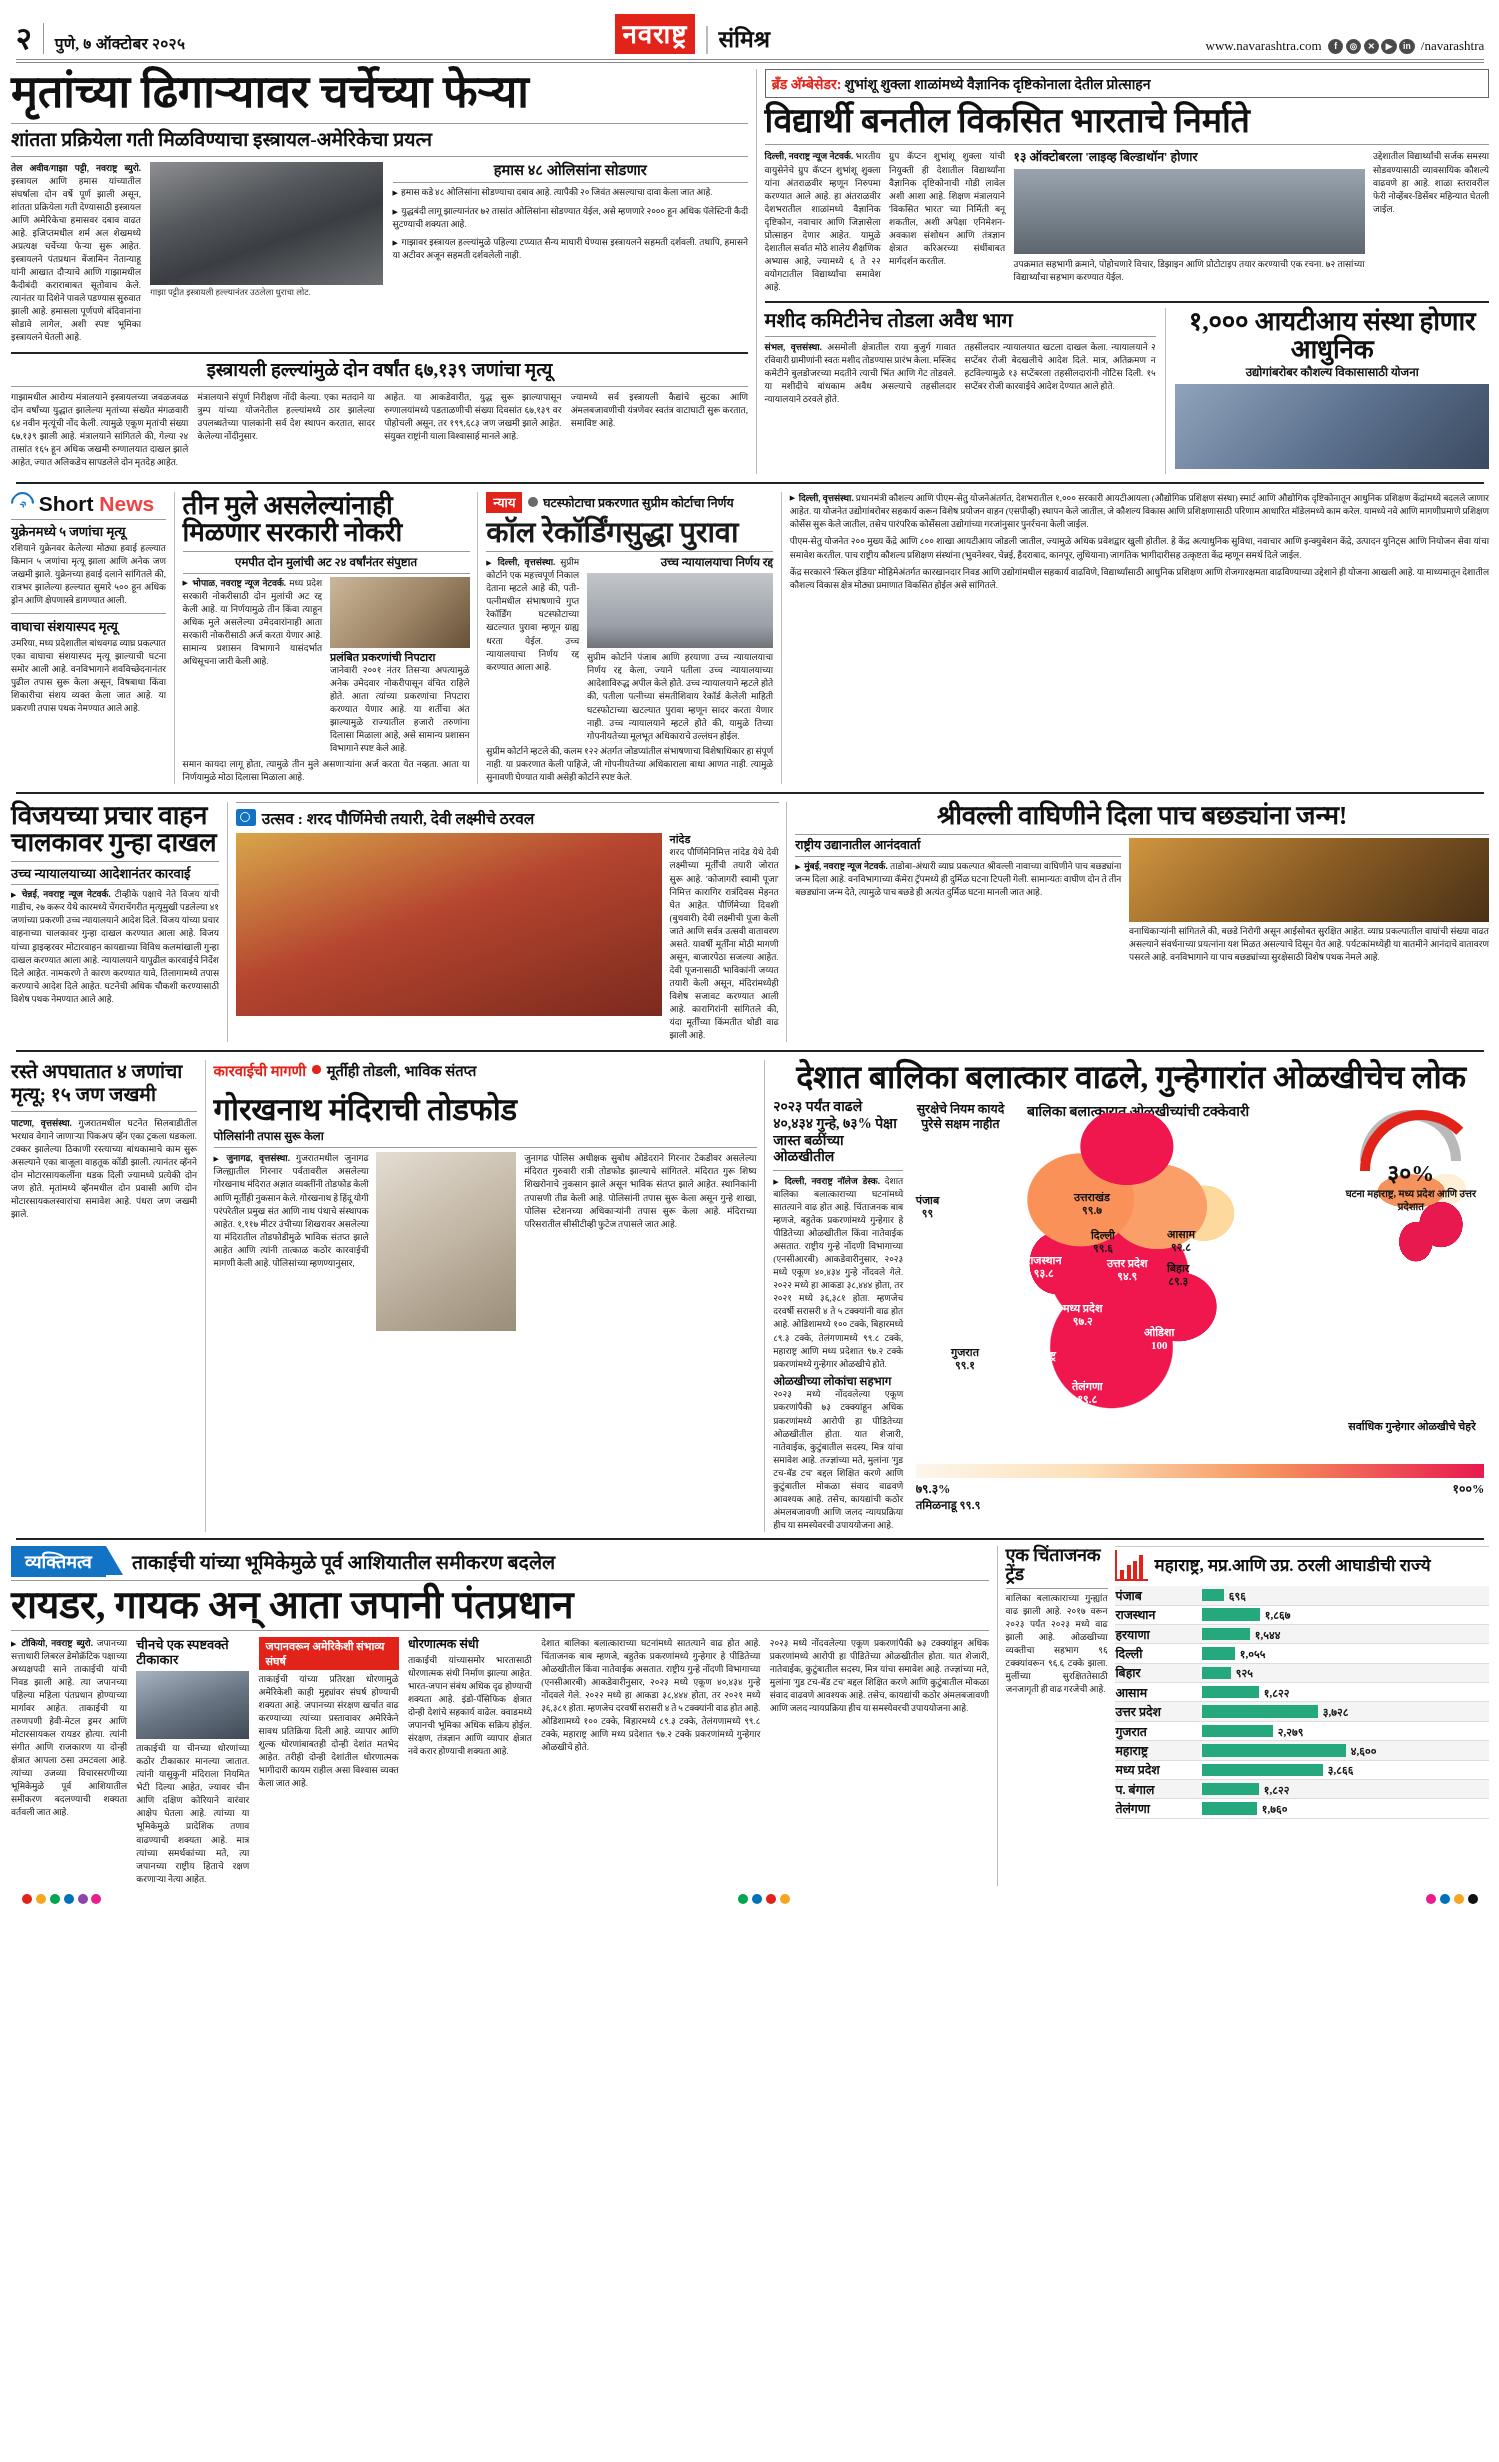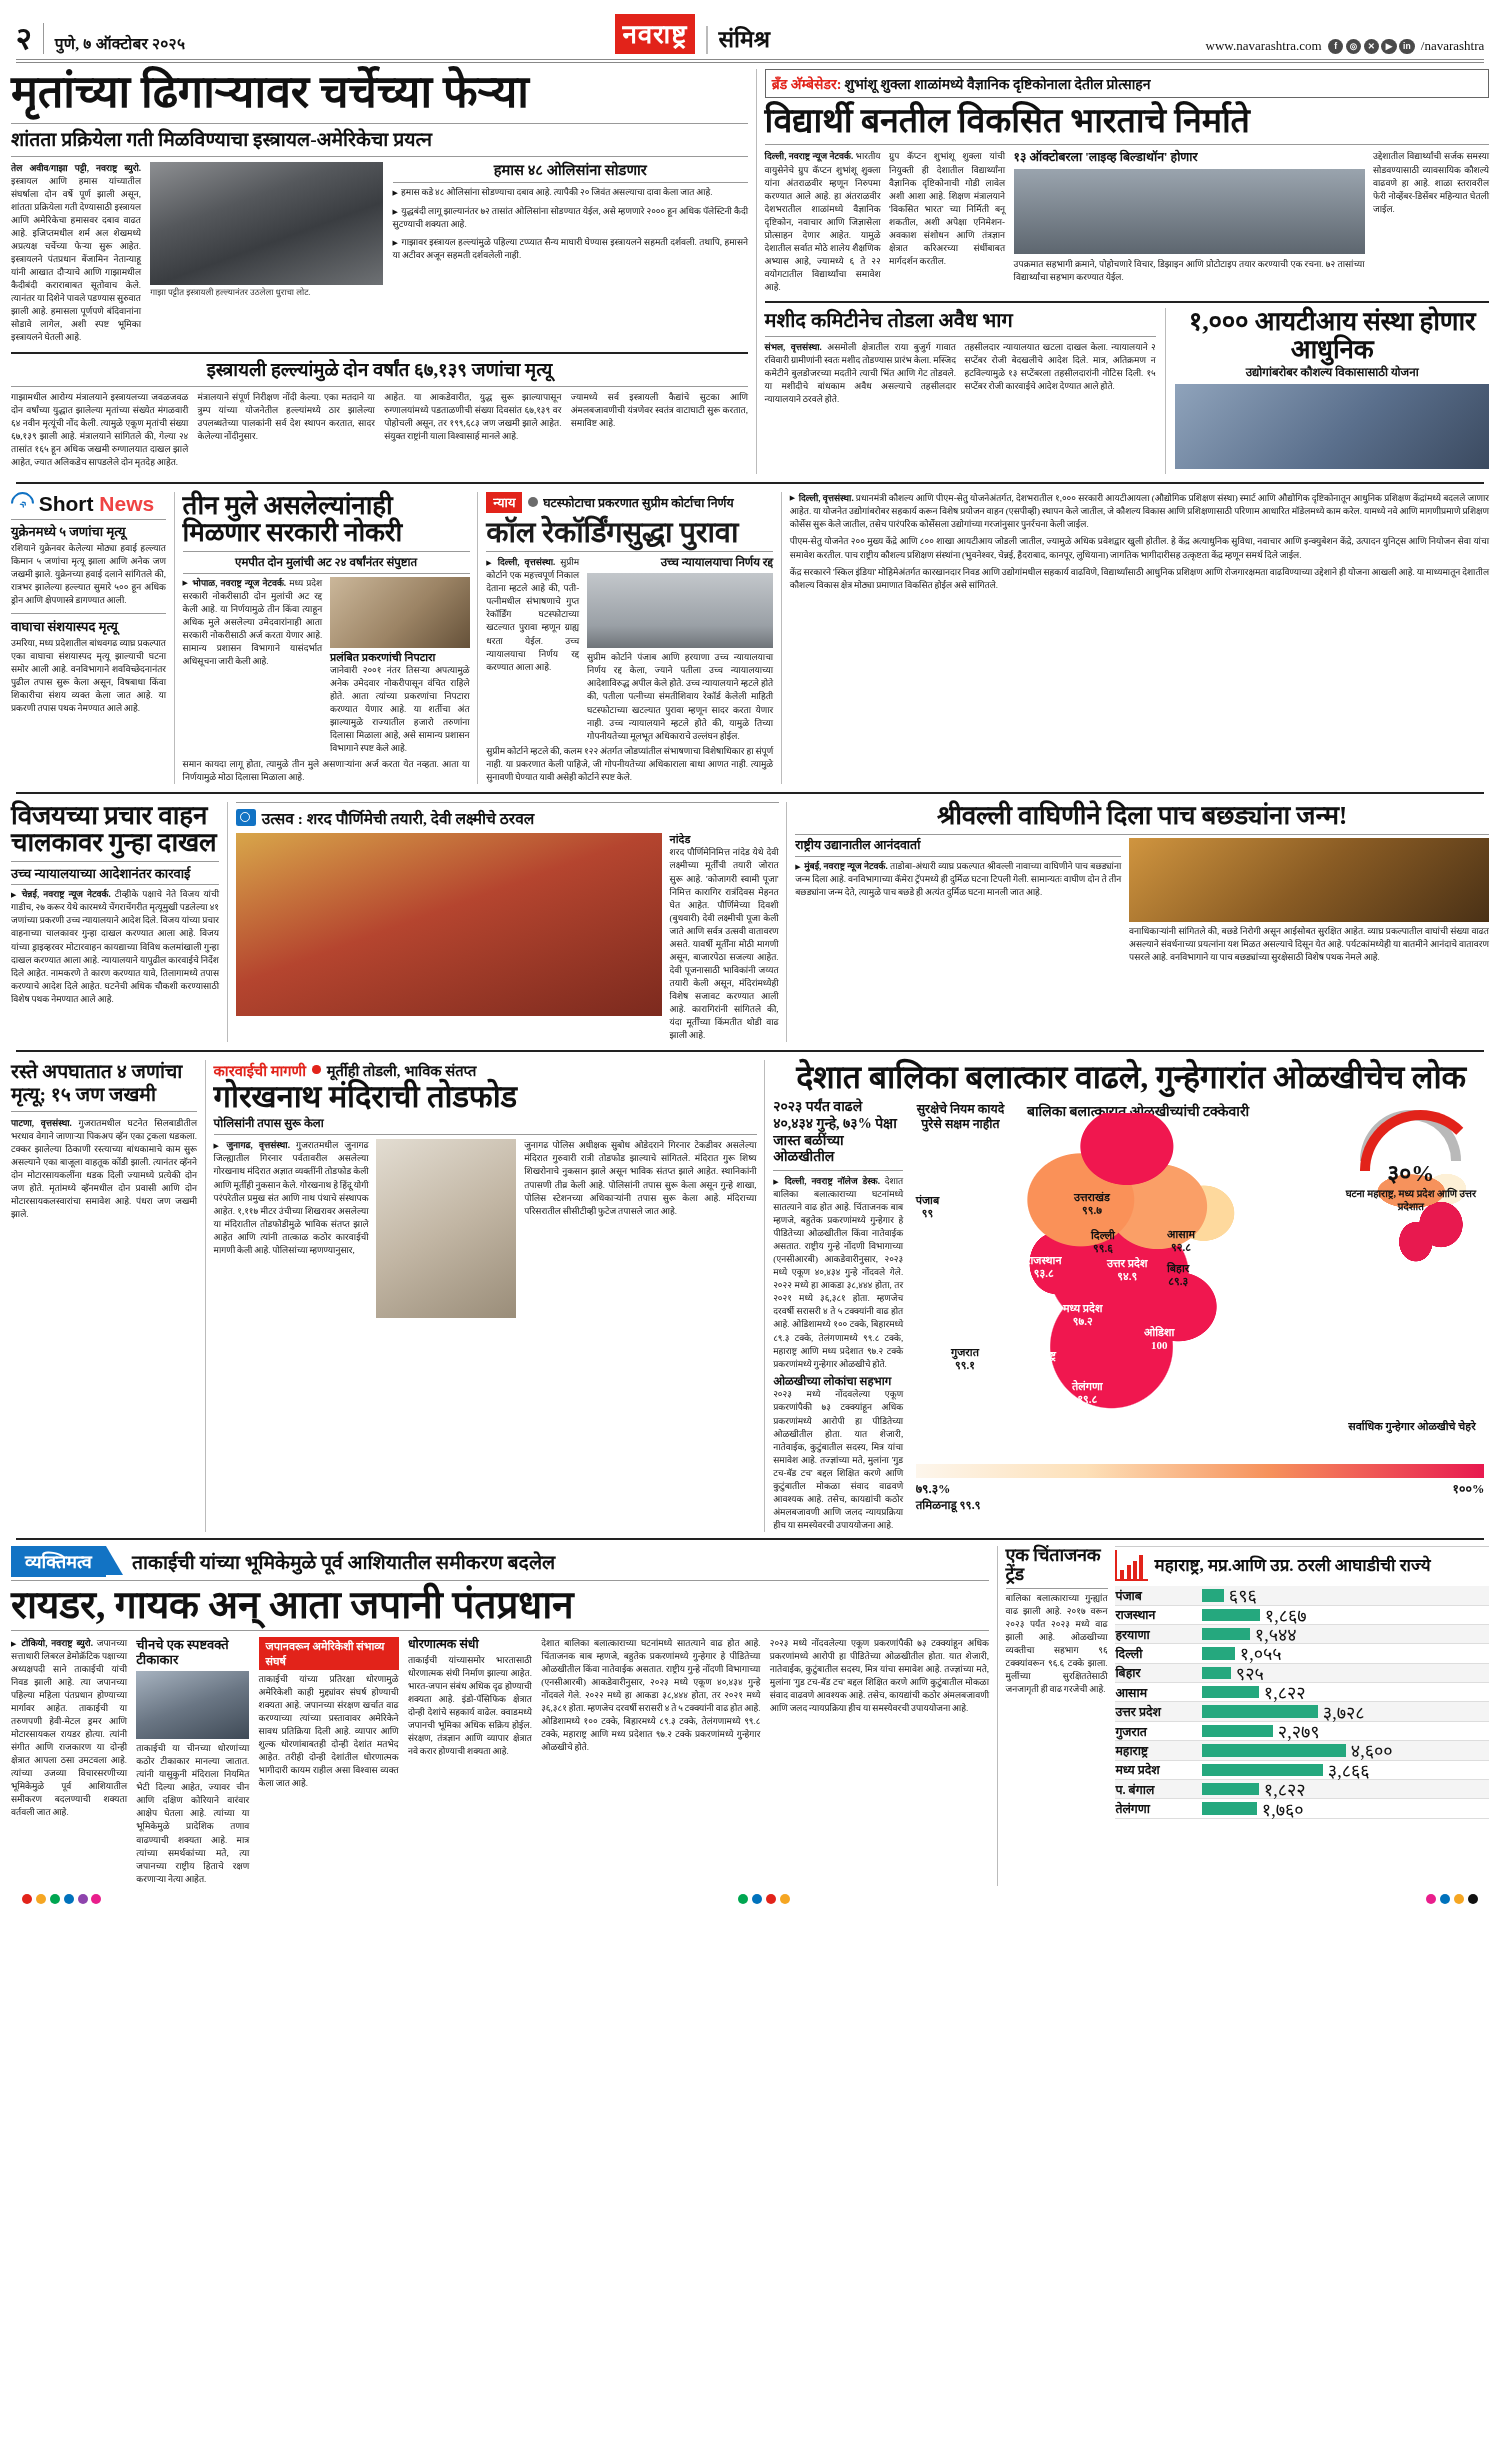--- a/index.html
+++ b/index.html
@@ -105,21 +105,21 @@
     width: 33px; height: 31px; border-left: 2.3px solid #e2231a; border-bottom: 2.3px solid #e2231a;
     position: relative; flex: none;
   }
   .chart-ico i { position: absolute; bottom: 0; width: 3.9px; background: #e2231a; }
   .chart-title { font-size: 17px; font-weight: bold; line-height: 1.15; }
   .bar-row { display: flex; align-items: center; height: 19.4px; border-bottom: 0.8px solid #ddd; gap: 4.7px; }
   .bar-row:nth-child(odd) { background: #f4f4f4; }
   .bar-label { width: 82px; font-size: 12.4px; font-weight: bold; flex: none; }
   .bar-track { flex: 1; display: flex; align-items: center; gap: 4.7px; }
   .bar-fill { height: 12.4px; background: #25a87e; }
-  .bar-val { font-size: 18px; font-weight: normal; white-space: nowrap; }
+  .bar-val { font-size: 11px; font-weight: bold; white-space: nowrap; }
 
   
   .legend-bar { height: 14px; background: linear-gradient(90deg,#fdf6ec 0%,#fde0b8 30%,#f6925c 62%,#e8194f 100%); }
   .legend-lbl { display:flex; justify-content: space-between; font-size: 12.4px; font-weight: bold; margin-top: 1.6px; }
 
   
   .mapbox { position: relative; height: 365px; }
   .mapbg {
     position:absolute; left: 93px; top: 14px; width: 256px; height: 334px;
     background:
@@ -425,21 +425,21 @@
     </div>
 
     <div class="sep-v"></div>
 
     <div class="col" style="width:543px;">
       <div style="display:flex; align-items:center; gap:6.2px;">
         <span class="kicker-red" style="font-size:14.7px;">कारवाईची मागणी</span>
         <span style="width:8.5px;height:8.5px;border-radius:50%;background:#e2231a;"></span>
         <span style="font-size:14.7px; font-weight:bold;">मूर्तीही तोडली, भाविक संतप्त</span>
       </div>
-      <div class="hl" style="font-size:31px; margin-top:1px;">गोरखनाथ मंदिराची तोडफोड</div>
+      <div class="hl" style="font-size:31px; margin-top:14px;">गोरखनाथ मंदिराची तोडफोड</div>
       <div class="sub-hl" style="font-size:11.6px; margin-top:3.1px;">पोलिसांनी तपास सुरू केला</div>
       <div class="hr-thin" style="margin:3.9px 0;"></div>
       <div class="band" style="gap:7.8px;">
         <div class="col body-txt sm" style="width:155px;">
           <span class="byline bullet-dot">जुनागढ, वृत्तसंस्था.</span>
           <span>गुजरातमधील जुनागढ जिल्ह्यातील गिरनार पर्वतावरील असलेल्या गोरखनाथ मंदिरात अज्ञात व्यक्तींनी तोडफोड केली आणि मूर्तीही नुकसान केले. गोरखनाथ हे हिंदू योगी परंपरेतील प्रमुख संत आणि नाथ पंथाचे संस्थापक आहेत. १,११७ मीटर उंचीच्या शिखरावर असलेल्या या मंदिरातील तोडफोडीमुळे भाविक संतप्त झाले आहेत आणि त्यांनी तात्काळ कठोर कारवाईची मागणी केली आहे. पोलिसांच्या म्हणण्यानुसार,</span>
         </div>
         <div class="col" style="width:140px;">
           <div class="photo temple" style="height:179px;"></div>
         </div>

